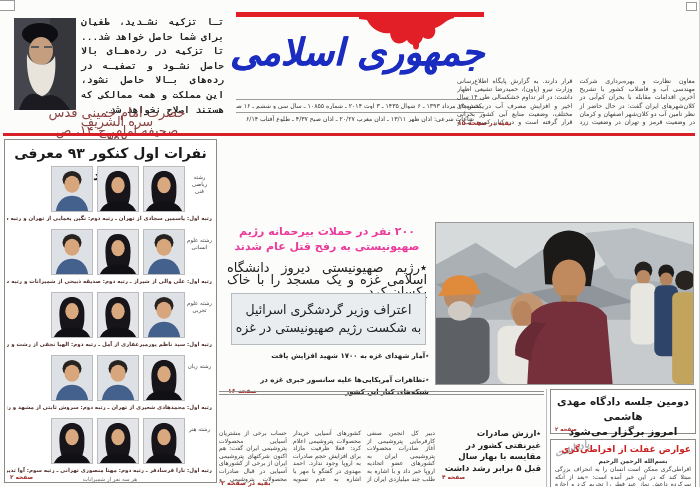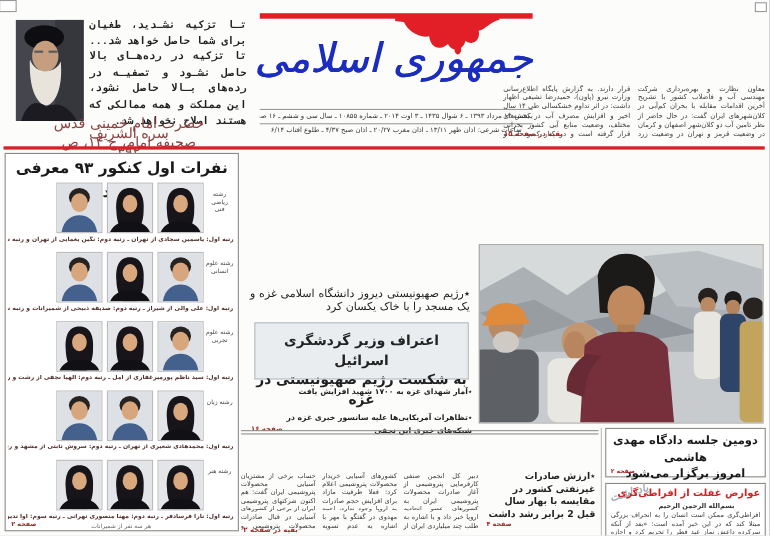--- a/index.html
+++ b/index.html
@@ -10,37 +10,37 @@
   .c{text-align:center;}
   .j{text-align:justify;text-justify:inter-word;}
   .pre{white-space:pre-line;}
   .nw{white-space:nowrap;overflow:hidden;}
   .red-ref{color:#a12a2a;font-weight:bold;}
   
   .scan-box{border:1px solid #9a9a9a;background:#fff;}
   .quote-txt{font-size:9.5px;line-height:14.6px;font-weight:bold;color:#222;}
   .quote-attr{font-size:13px;line-height:9px;font-weight:normal;color:#8a4343;}
   .masthead-bar{background:#e21e26;}
-  .masthead-title{font-size:37px;font-weight:normal;font-style:italic;color:#1b2cc1;
+  .masthead-title{font-size:37px;font-weight:bold;font-style:italic;color:#1b2cc1;
                   line-height:78px;text-align:center;white-space:nowrap;
                   text-shadow:0.6px 0 0 #1b2cc1;}
   .dateline{font-size:6.2px;color:#333;text-align:center;}
   .thin-rule{border-top:1px solid #9b9b9b;}
   .red-rule{background:#d61f26;}
   .water-hl{font-size:19px;line-height:21.5px;font-weight:bold;text-align:center;}
   .small-body{font-size:6.3px;line-height:8.2px;color:#3a3a3a;}
   .cols2{column-count:2;column-gap:7px;}
   .cols3{column-count:3;column-gap:6px;}
   
   .main-hl{font-size:27px;font-weight:bold;text-align:center;white-space:nowrap;line-height:35px;}
   .magenta{color:#ea3a9c;font-weight:bold;font-size:11px;line-height:15px;text-align:center;}
-  .bullet{font-size:10px;line-height:12px;color:#222;}
+  .bullet{font-size:13px;line-height:12px;color:#222;}
   .bullet-b{font-size:7px;line-height:12px;font-weight:bold;color:#222;}
   .quote-box{background:#e9edef;border:1px solid #b5bcbf;}
-  .quote-box-line{font-size:12.5px;line-height:17.5px;text-align:center;color:#222;font-weight:bold;}
+  .quote-box-line{font-size:12.5px;line-height:17.5px;text-align:center;color:#222;}
   
   .k-box{border:1px solid #8a8a8a;background:#fff;}
   .k-title{font-size:14px;font-weight:bold;text-align:center;line-height:22px;}
   .k-row{position:absolute;left:2px;width:205px;height:62px;}
   .k-photos{position:absolute;right:26px;top:0;width:135px;height:46px;display:flex;gap:4px;direction:ltr;}
   .k-photos span{display:block;width:42px;height:46px;border:1px solid #bbb;box-sizing:border-box;}
   .k-field{position:absolute;right:0;top:8px;width:25px;font-size:5.5px;line-height:7px;text-align:center;color:#444;}
   .k-caption{position:absolute;left:0;right:0;top:49px;font-size:5.5px;color:#50302c;
              white-space:nowrap;overflow:hidden;text-align:right;font-weight:bold;}
   .k-footer{font-size:5.5px;color:#666;text-align:center;}
@@ -259,20 +259,21 @@
           </span>
       </div>
       <div class="k-caption">رتبه اول: نارا فرسادفر ـ رتبه دوم: مهنا منصوری تهرانی ـ رتبه سوم: آوا تدین</div>
     </div>
 
     <div class="abs k-footer" style="left:40px;top:336px;width:130px;">هر سه نفر از شمیرانات</div>
     <div class="abs red-ref" style="left:5px;top:334px;font-size:5.8px;">صفحه ۲</div>
   </div>
 
 
+  <div class="abs magenta" style="left:228px;top:224px;width:200px;">۲۰۰ نفر در حملات بیرحمانه رژیم صهیونیستی به رفح قتل عام شدند</div>
 
   <div class="abs" style="left:436px;top:222px;width:259px;height:163px;border:1px solid #999;box-sizing:border-box;">
     <svg width="257" height="161" viewBox="0 0 259 163" preserveAspectRatio="none">
       <rect width="259" height="163" fill="#c7cbcd"></rect>
       <rect width="259" height="62" fill="#d7dadb"></rect>
       <polygon points="0,42 40,20 80,46 120,18 160,48 200,26 259,52 259,98 0,98" fill="#aab0b3"></polygon>
       <polygon points="150,10 200,5 259,22 259,62 180,56" fill="#b9bfc2"></polygon>
       <polygon points="0,62 50,50 90,72 40,86" fill="#979da1"></polygon>
       <polygon points="95,70 150,60 200,80 130,92" fill="#8f959a"></polygon>
 
@@ -303,27 +304,27 @@
   </div>
 
   <div class="abs bullet j" style="left:228px;top:262px;width:200px;">٭رژیم صهیونیستی دیروز دانشگاه اسلامی غزه و یک مسجد را با خاک یکسان کرد</div>
 
   <div class="abs quote-box" style="left:232px;top:293px;width:193px;height:50px;">
     <div class="quote-box-line" style="margin-top:7px;">اعتراف وزیر گردشگری اسرائیل</div>
     <div class="quote-box-line">به شکست رژیم صهیونیستی در غزه</div>
   </div>
 
   <div class="abs bullet-b" style="left:228px;top:350px;width:202px;">٭آمار شهدای غزه به ۱۷۰۰ شهید افزایش یافت</div>
-  <div class="abs bullet-b" style="left:228px;top:374px;width:202px;">٭تظاهرات آمریکایی‌ها علیه سانسور خبری غزه در شبکه‌های خبری این نجفی</div>
+  <div class="abs bullet-b" style="left:228px;top:374px;width:202px;">٭تظاهرات آمریکایی‌ها علیه سانسور خبری غزه در شبکه‌های کنار این کشور</div>
   <div class="abs red-ref" style="left:229px;top:387px;font-size:6.3px;">صفحه ۱۶</div>
 
   <div class="abs h-rule" style="left:220px;top:391px;width:325px;"></div>
   <div class="abs h-rule" style="left:220px;top:394px;width:325px;"></div>
   <div class="abs tiny-body cols3 j" style="left:220px;top:429px;width:216px;height:56px;overflow:hidden;">دبیر کل انجمن صنفی کارفرمایی پتروشیمی از آغاز صادرات محصولات پتروشیمی ایران به کشورهای عضو اتحادیه اروپا خبر داد و با اشاره به طلب چند میلیاردی ایران از کشورهای آسیایی خریدار محصولات پتروشیمی اعلام کرد: فعلا ظرفیت مازاد برای افزایش حجم صادرات به اروپا وجود ندارد. احمد مهدوی در گفتگو با مهر با اشاره به عدم تسویه حساب برخی از مشتریان آسیایی محصولات پتروشیمی ایران گفت: هم اکنون شرکتهای پتروشیمی ایران از برخی از کشورهای آسیایی در قبال صادرات محصولات پتروشیمی و فرآورده‌های پلیمری طلب دارند. دبیر کل انجمن صنفی کارفرمایی پتروشیمی ایران با خودداری از اعلام میزان دقیق این طلب چند میلیارد دلاری از شرکتهای خریدار محصولات پتروشیمی ایران تصریح کرد: مبالغ ارزی که هنوز توسط شرکتهای آسیایی به پتروشیمی‌های ایران پرداخت نشده به وزارت امور خارجه اعلام شده است.</div>
-  <div class="abs petro-side" style="left:442px;top:428px;width:100px;">٭ارزش صادرات غیرنفتی کشور در مقایسه با بهار سال قبل 2 برابر رشد داشت</div>
+  <div class="abs petro-side" style="left:442px;top:428px;width:100px;">٭ارزش صادرات غیرنفتی کشور در مقایسه با بهار سال قبل ۵ برابر رشد داشت</div>
   <div class="abs red-ref" style="left:443px;top:474px;font-size:5.8px;">صفحه ۴</div>
   <div class="abs red-ref" style="left:222px;top:479px;font-size:6.3px;">بقیه در صفحه ۲</div>
 
   <div class="abs v-rule" style="left:547px;top:389px;height:98px;"></div>
 
   <div class="abs court-box" style="left:551px;top:389px;width:144px;height:43px;">
     <div class="court-line" style="margin-top:4px;">دومین جلسه دادگاه مهدی هاشمی</div>
     <div class="court-line">امروز برگزار می‌شود</div>
     <div class="abs red-ref" style="left:4px;bottom:1px;font-size:5.5px;">صفحه ۲</div>
   </div>

